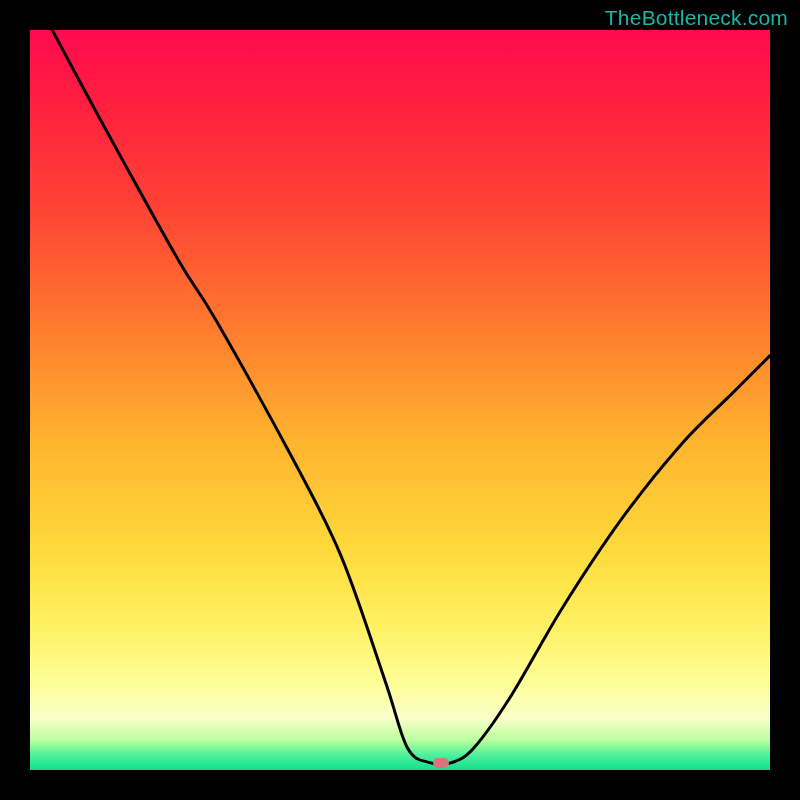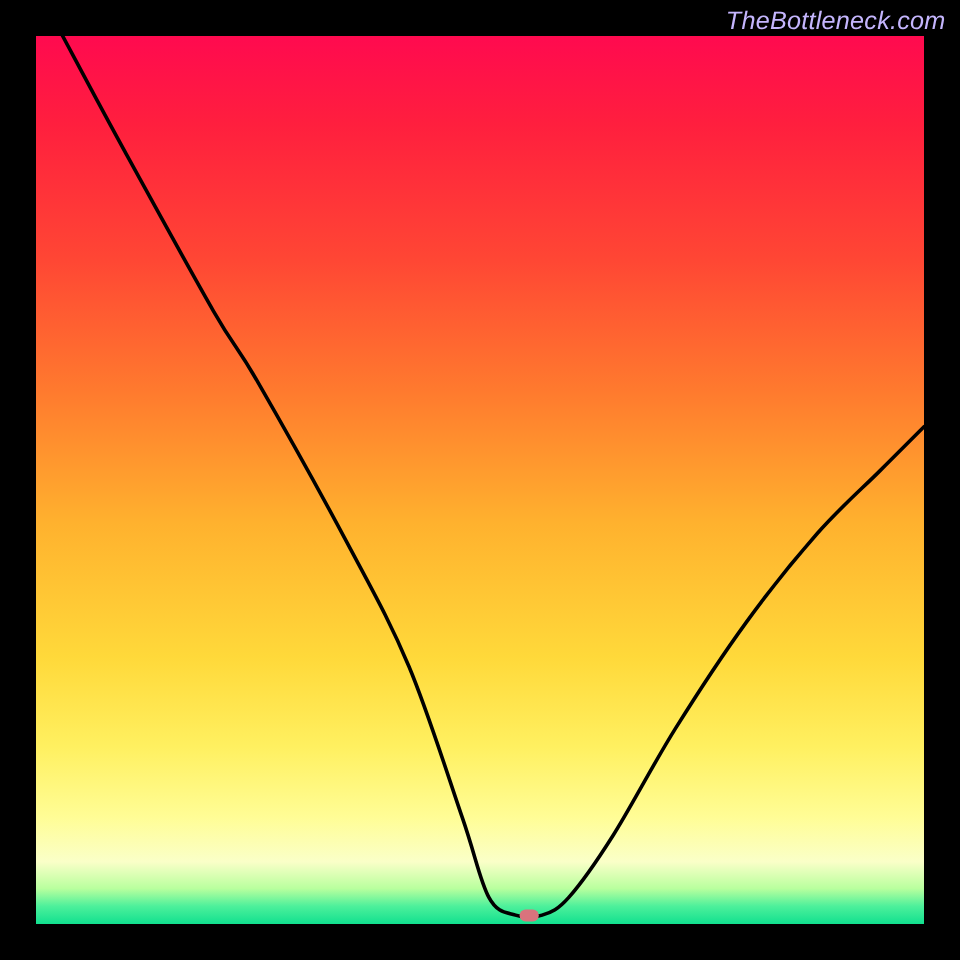--- a/index.html
+++ b/index.html
@@ -52,24 +52,23 @@
     width: 16px;
     height: 10px;
     border-radius: 5px;
     background: #d9737d;
     transform: translate(-50%, -50%);
   }
   .attribution {
     position: absolute;
     top: 6px;
     right: 12px;
-    color: #c4b5fd;
+    color: #14b8a6;
     font-size: 21px;
     letter-spacing: 0.2px;
-    font-style: italic;
   }
 </style>
 </head>
 <body>
 
 <div class="frame">
 
   <div class="attribution">TheBottleneck.com</div>
 
   <div class="plot">

